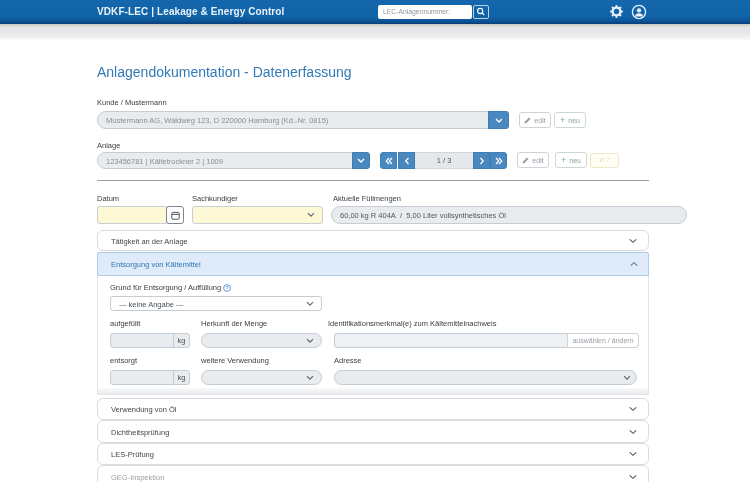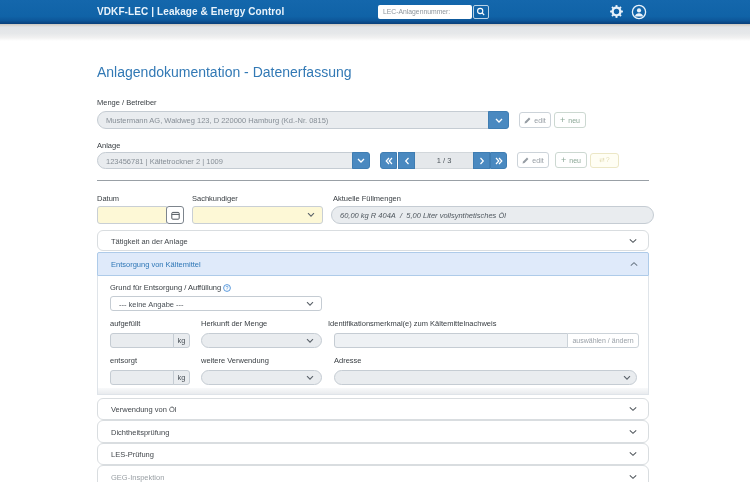--- a/index.html
+++ b/index.html
@@ -61,21 +61,21 @@
   </svg>
   <svg class="abs" style="left:631px;top:4px" width="16" height="16" viewBox="0 0 16 16">
     <circle cx="8" cy="8" r="6.6" fill="none" stroke="#eaf3fb" stroke-width="1.3"></circle>
     <circle cx="8" cy="6.4" r="2.1" fill="#eaf3fb"></circle>
     <path d="M3.8 12.6 C4.4 9.9 6 9.3 8 9.3 C10 9.3 11.6 9.9 12.2 12.6 Z" fill="#eaf3fb"></path>
   </svg>
   <div class="abs" id="strip"></div>
 
   <div class="abs" style="left:97px;top:64px;font-size:14px;color:#3279b5;">Anlagendokumentation - Datenerfassung</div>
 
-  <div class="abs lbl" style="left:97px;top:98px;">Menge / Betreiber</div>
+  <div class="abs lbl" style="left:97px;top:98px;">Kunde / Mustermann</div>
   <div class="abs ctl" style="left:97px;top:111px;width:412px;height:18px;">
     <span class="ctltext">Mustermann AG, Waldweg 123, D 220000 Hamburg (Kd.-Nr. 0815)</span>
     <div class="bluebtn" style="position:absolute;right:-1px;top:-1px;width:21px;height:18px;border-radius:0 3px 3px 0;">
       <svg width="8" height="5" viewBox="0 0 8 5">
           <path d="M1 1l3 3 3-3" fill="none" stroke="#fff" stroke-width="1.3"></path>
         </svg>
     </div>
   </div>
   <div class="abs obtn" style="left:519px;top:112px;width:32px;height:16px;">
     <svg width="7" height="7" viewBox="0 0 7 7">
@@ -142,21 +142,21 @@
     <svg width="9" height="9" viewBox="0 0 9 9">
         <rect x="0.8" y="1.4" width="7.4" height="6.8" rx="1" fill="none" stroke="#51585e" stroke-width="1"></rect>
         <line x1="0.8" y1="3.4" x2="8.2" y2="3.4" stroke="#51585e" stroke-width="1"></line>
       </svg>
   </div>
   <div class="abs" style="left:192px;top:206px;width:131px;height:18px;background:#fdf8d6;border:1px solid #c9cfd5;border-radius:3px;">
     <svg class="chev" style="right:7px" width="8" height="5" viewBox="0 0 8 5">
         <path d="M1 0.7l3 3 3-3" fill="none" stroke="#5c636a" stroke-width="1.1"></path>
       </svg>
   </div>
-  <div class="abs ctl" style="left:331px;top:206px;width:323px;height:18px;font-style:italic;">
+  <div class="abs ctl" style="left:331px;top:206px;width:356px;height:18px;">
     <span class="ctltext" style="color:#4f575e;">60,00 kg R 404A&nbsp;&nbsp;/&nbsp;&nbsp;5,00 Liter vollsynthetisches Öl</span>
   </div>
 
   <div class="abs acc" style="left:97px;top:230px;width:552px;height:21px;">
     <span class="t">Tätigkeit an der Anlage</span>
     <svg class="c" width="8" height="5" viewBox="0 0 8 5">
         <path d="M0.8 0.8l3.2 3L7.2 0.8" fill="none" stroke="#51575d" stroke-width="1.1"></path>
       </svg>
   </div>
 

